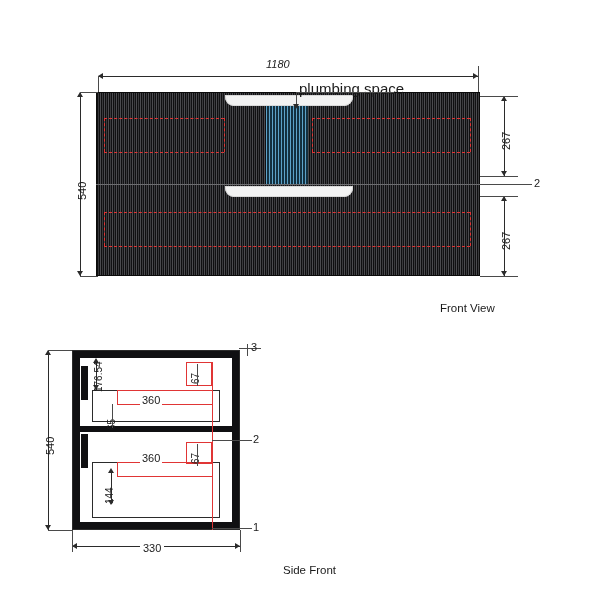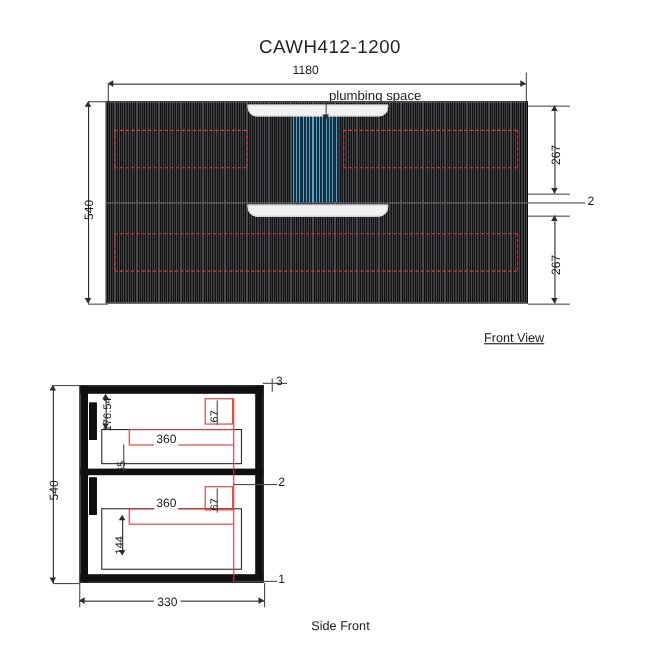--- a/index.html
+++ b/index.html
@@ -122,38 +122,37 @@
     border: 1px solid #2b2b2b;
     box-sizing: border-box;
   }
   .red-box {
     border: 1px solid #e03535;
     box-sizing: border-box;
   }
   .red-line-h { background: #e03535; height: 1px; }
   .red-line-v { background: #e03535; width: 1px; }
   .note-text {
-    font-size: 12px;
+    font-size: 15px;
     color: #1a1a1a;
     white-space: nowrap;
   }
 </style>
 </head>
 <body>
 
 <div class="stage">
 
-  <div class="abs title">CAWH412-1200</div>
 
   <div class="abs lineh" style="left:98px; top:76px; width:380px;"></div>
   <div class="abs arrow left" style="left:98px;  top:73px;"></div>
   <div class="abs arrow right" style="left:473px; top:73px;"></div>
   <div class="abs linev thin" style="left:98px;  top:76px; height:20px;"></div>
   <div class="abs linev thin" style="left:478px; top:66px; height:30px;"></div>
-  <div class="abs dim-label" style="left:266px; top:58px;">1180</div>
+  <div class="abs dim-label" style="left:266px; top:58px;font-style:italic;">1180</div>
 
   <div class="abs" id="front-cabinet"></div>
 
   <div class="abs" id="plumbing-space"></div>
 
   <div class="abs red-dash-h" style="left:104px; top:118px; width:120px;"></div>
   <div class="abs red-dash-h" style="left:104px; top:152px; width:120px;"></div>
   <div class="abs red-dash-h" style="left:312px; top:118px; width:158px;"></div>
   <div class="abs red-dash-h" style="left:312px; top:152px; width:158px;"></div>
   <div class="abs red-dash-h" style="left:104px; top:212px; width:366px;"></div>
@@ -191,21 +190,21 @@
   <div class="abs linev" style="left:504px; top:196px; height:80px;"></div>
   <div class="abs arrow up" style="left:501px; top:196px;"></div>
   <div class="abs arrow down" style="left:501px; top:271px;"></div>
   <div class="abs lineh thin" style="left:480px; top:196px; width:38px;"></div>
   <div class="abs lineh thin" style="left:480px; top:276px; width:38px;"></div>
   <div class="abs dim-label vert" style="left:500px; top:250px;">267</div>
 
   <div class="abs lineh thin" style="left:480px; top:184px; width:52px;"></div>
   <div class="abs dim-label" style="left:534px; top:177px;">2</div>
 
-  <div class="abs view-label" style="left:440px; top:302px;text-decoration:underline;">Front View</div>
+  <div class="abs view-label" style="left:440px; top:302px;">Front View</div>
 
   <div class="abs" id="side-body"></div>
 
   <div class="abs side-dark" style="left:73px; top:351px; width:166px; height:7px;"></div>
   <div class="abs side-dark" style="left:73px; top:426px; width:166px; height:6px;"></div>
   <div class="abs side-dark" style="left:73px; top:522px; width:166px; height:7px;"></div>
   <div class="abs side-dark" style="left:73px; top:351px; width:7px; height:178px;"></div>
   <div class="abs side-dark" style="left:232px; top:351px; width:7px; height:178px;"></div>
 
   <div class="abs side-white" style="left:81px; top:366px; width:7px; height:34px; background:#101012; border-color:#101012;"></div>

